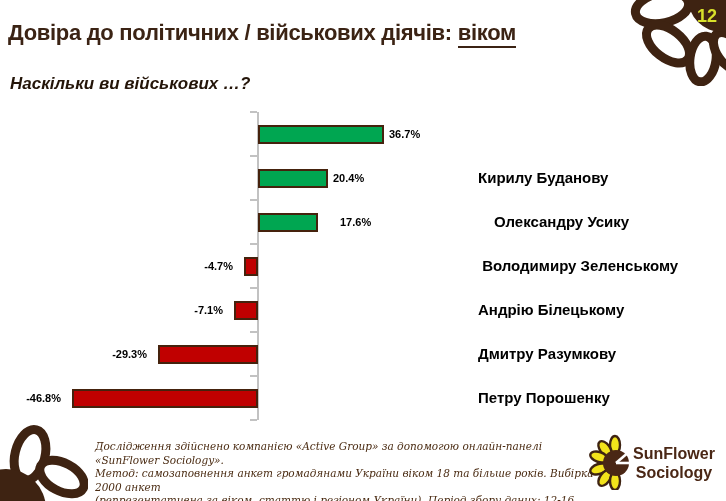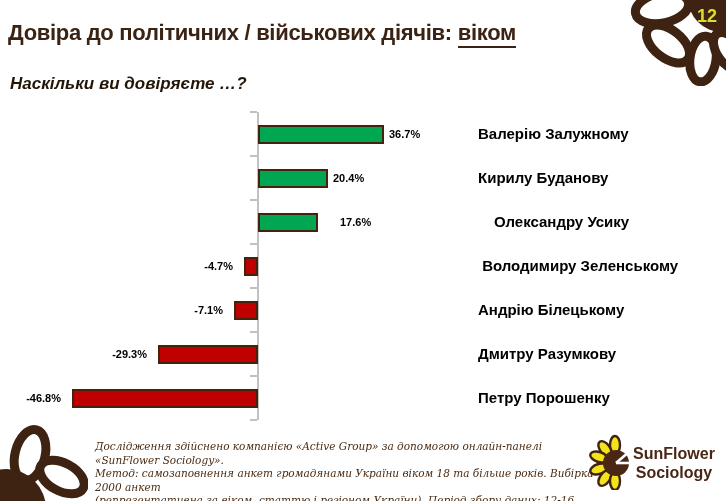--- a/index.html
+++ b/index.html
@@ -27,35 +27,34 @@
   .logo-text{position:absolute;left:42px;top:10px;width:86px;text-align:center;
              font-weight:bold;font-size:16px;line-height:19px;color:#4A2715;}
 </style>
 </head>
 <body>
 
 <div class="slide">
 
   <div class="title"><span>Довіра до політичних / військових діячів: </span><span class="accent">віком</span></div>
 
-  <div class="subtitle">Наскільки ви довіряєте …?</div>
+  <div class="subtitle">Наскільки ви військових …?</div>
 
   <div class="chart">
       <div class="axis" style="background: rgb(194, 194, 194);"></div>
       <div class="tick" style="top: -1px; background: rgb(194, 194, 194);"></div>
       <div class="tick" style="top: 43px; background: rgb(194, 194, 194);"></div>
       <div class="tick" style="top: 87px; background: rgb(194, 194, 194);"></div>
       <div class="tick" style="top: 131px; background: rgb(194, 194, 194);"></div>
       <div class="tick" style="top: 175px; background: rgb(194, 194, 194);"></div>
       <div class="tick" style="top: 219px; background: rgb(194, 194, 194);"></div>
       <div class="tick" style="top: 263px; background: rgb(194, 194, 194);"></div>
       <div class="tick" style="top: 307px; background: rgb(194, 194, 194);"></div>
       <div class="bar" style="top: 13px; width: 126px; background: rgb(0, 166, 81); border-color: rgb(69, 34, 13); left: 258px;"></div>
       <div class="val" style="top: 13px; left: 389px;">36.7%</div>
-      <div class="name" style="top: 0px;">Валерію Залужному</div>
       <div class="bar" style="top: 57px; width: 70px; background: rgb(0, 166, 81); border-color: rgb(69, 34, 13); left: 258px;"></div>
       <div class="val" style="top: 57px; left: 333px;">20.4%</div>
       <div class="name" style="top: 44px;">Кирилу Буданову</div>
       <div class="bar" style="top: 101px; width: 60px; background: rgb(0, 166, 81); border-color: rgb(69, 34, 13); left: 258px;"></div>
       <div class="val" style="top: 101px; left: 323px; margin-left: 17px;">17.6%</div>
       <div class="name" style="top: 88px; margin-left: 16px;">Олександру Усику</div>
       <div class="bar" style="top: 145px; width: 14px; background: rgb(192, 0, 0); border-color: rgb(69, 34, 13); left: 244px;"></div>
       <div class="val" style="top: 145px; right: 487px;">-4.7%</div>
       <div class="name" style="top: 132px;"> Володимиру Зеленському</div>
       <div class="bar" style="top: 189px; width: 24px; background: rgb(192, 0, 0); border-color: rgb(69, 34, 13); left: 234px;"></div>

